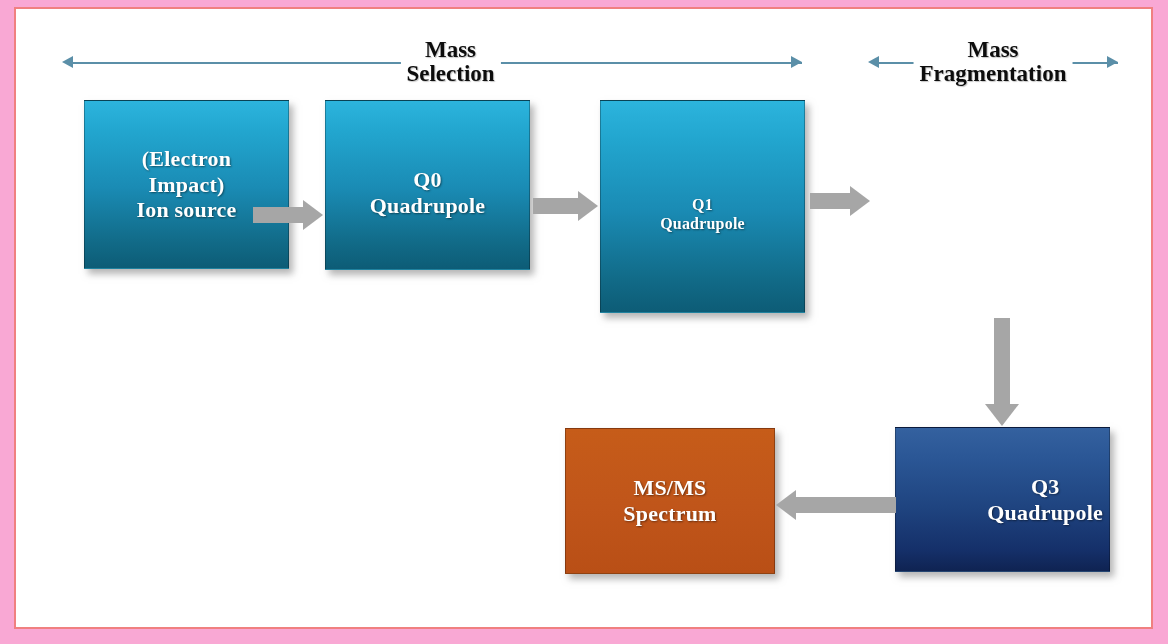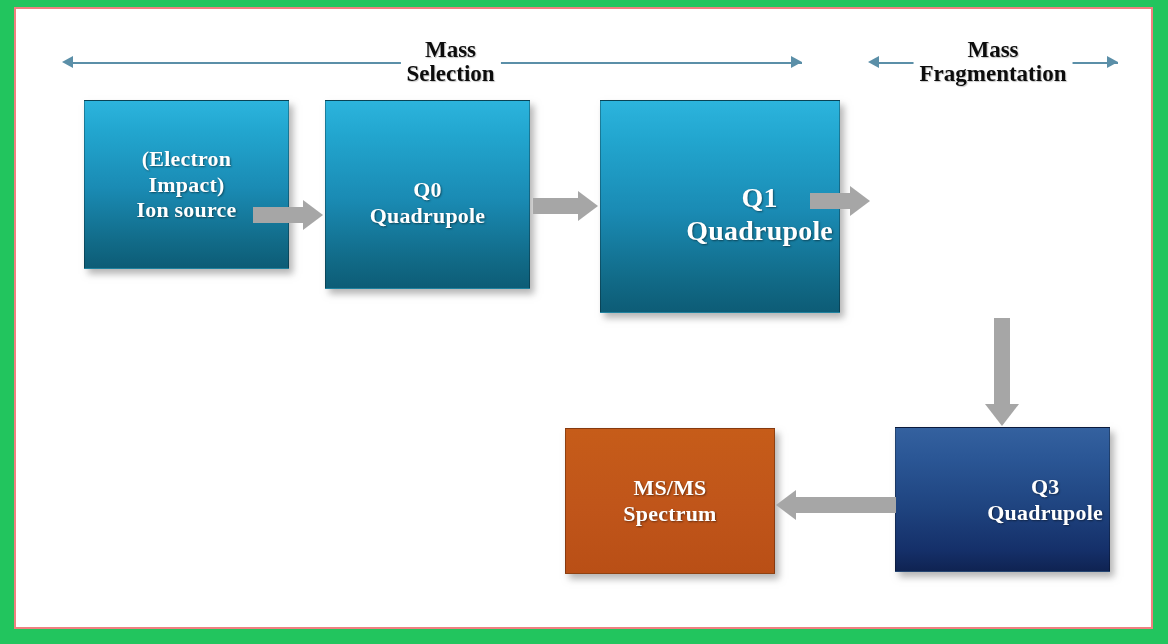--- a/index.html
+++ b/index.html
@@ -8,21 +8,21 @@
     background: #ffffff;
   }
   body {
     font-family: "Liberation Serif", "DejaVu Serif", serif;
   }
 
   #canvas {
     position: relative;
     width: 1168px;
     height: 644px;
-    background: #22c55e;
+    background: #f9a8d4;
     overflow: hidden;
     text-decoration: underline;
   }
 
   
   .frame {
     position: absolute;
     left: 14px;
     top: 7px;
     width: 1139px;
@@ -154,26 +154,26 @@
     <div class="span-label" style="font-size:23px;">Mass
 Fragmentation</div>
   </div>
 
   <div class="box box-cyan" style="left:45px; top:100px; width:205px; height:169px; font-size:22px;margin-left:39px;">
     <span class="txt" style="white-space:pre-line;">(Electron
 Impact)
 Ion source</span>
   </div>
 
-  <div class="box box-cyan" style="left:325px; top:100px; width:205px; height:189px; font-size:22px;">
+  <div class="box box-cyan" style="left:325px; top:100px; width:205px; height:170px; font-size:22px;">
     <span class="txt" style="white-space:pre-line; transform:translateY(8px);">Q0
 Quadrupole</span>
   </div>
 
-  <div class="box box-cyan" style="left:600px; top:100px; width:240px; height:213px; font-size:28px;justify-content:flex-end;">
+  <div class="box box-cyan" style="left:600px; top:100px; width:205px; height:213px; font-size:16px;">
     <span class="txt" style="white-space:pre-line; transform:translateY(8px);">Q1
 Quadrupole</span>
   </div>
 
 
   <div class="garrow right" style="left:253px; top:200px; width:70px; height:30px;">
     <div class="shaft" style="width:52px; height:16px;"></div>
     <div class="head"></div>
   </div>
 

